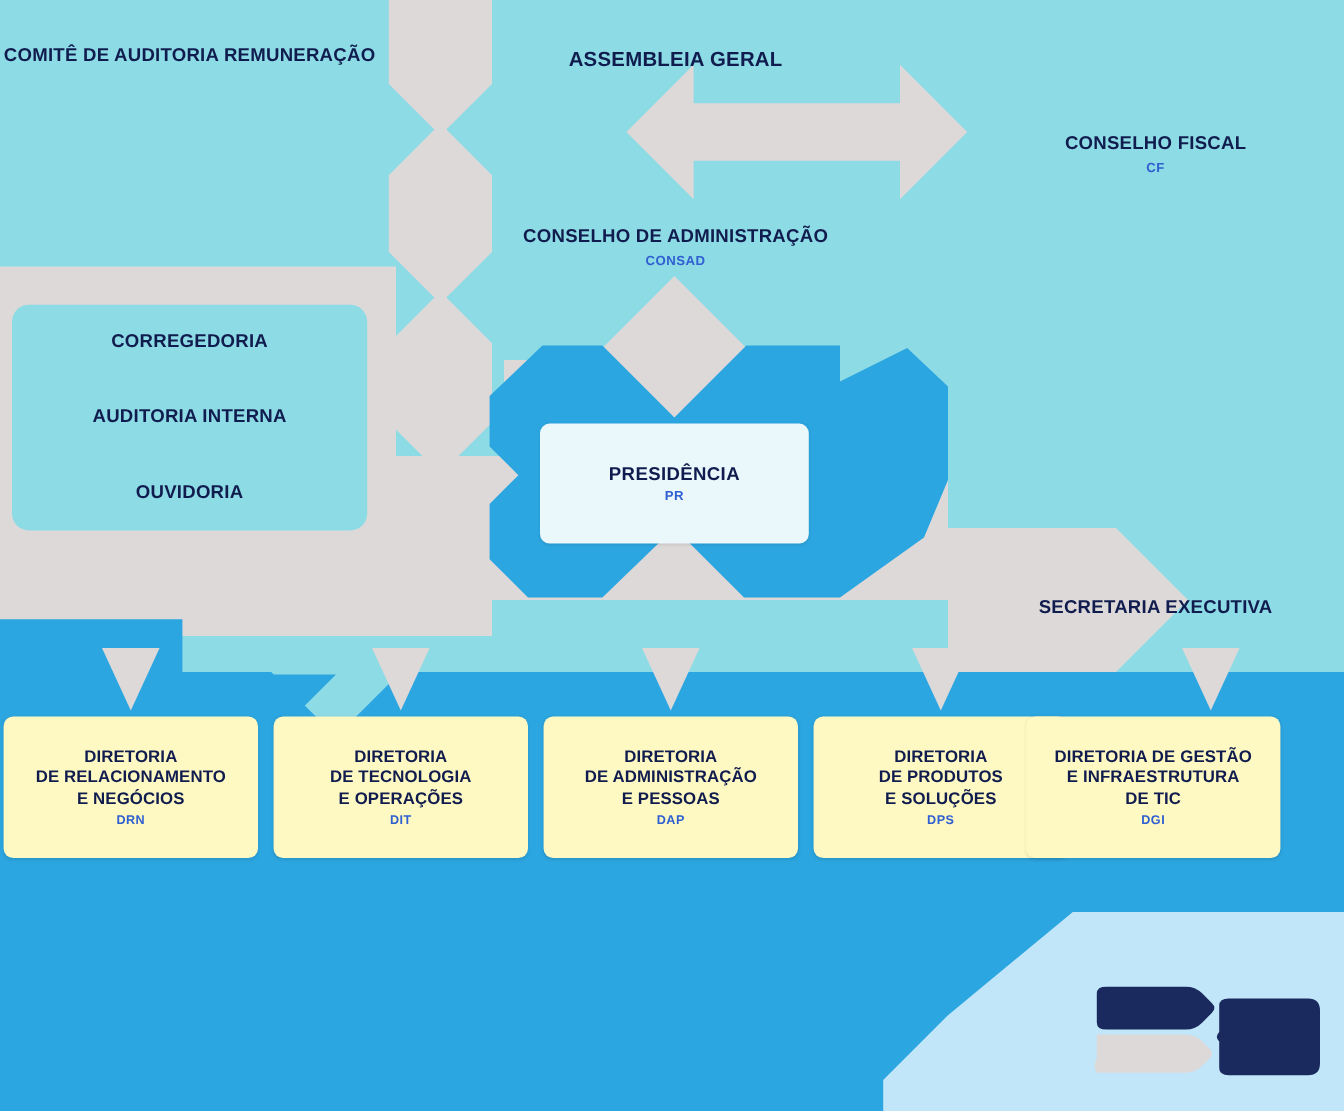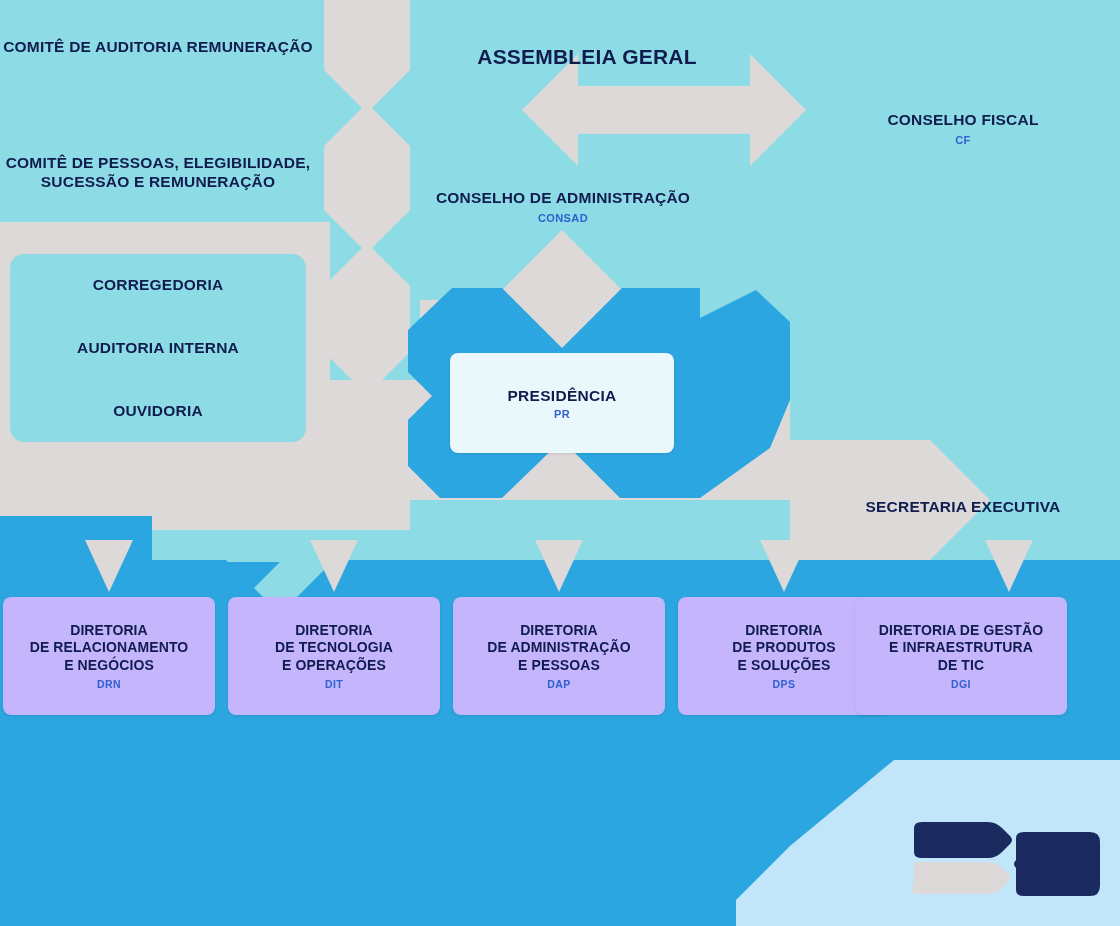--- a/index.html
+++ b/index.html
@@ -38,21 +38,21 @@
   .label .acr {
     display: block;
     color: #2f5fd0;
     font-size: 11px;
     font-weight: 700;
     letter-spacing: .4px;
     margin-top: 4px;
   }
 
   #lbl-auditoria-estatutario { left: 0px;   top: 20px;  width: 316px; font-size: 15.5px; }
-  #lbl-assembleia            { left: 444px; top: 20px;  width: 286px; font-size: 21px; }
+  #lbl-assembleia            { left: 420px; top: 20px;  width: 286px; font-size: 17px; }
   #lbl-conselho-fiscal       { left: 820px; top: 93px;  width: 286px; font-size: 15.5px; }
   #lbl-comite-pessoas        { left: 0px;   top: 136px; width: 316px; font-size: 15.5px; }
   #lbl-consad                { left: 420px; top: 171px; width: 286px; font-size: 15.5px; }
   #lbl-secretaria-exec       { left: 820px; top: 480px; width: 286px; font-size: 15.5px; }
 
   
   #panel-controles {
     position: absolute;
     left: 10px;
     top: 254px;
@@ -109,21 +109,21 @@
     left: 0px;
     top: 597px;
     width: 1120px;
     height: 118px;
   }
   .dir-card {
     position: absolute;
     top: 0;
     width: 212px;
     height: 118px;
-    background: #c4b5fd;
+    background: #fef9c3;
     border-radius: 8px;
     box-shadow: 0 1px 3px rgba(0,0,0,.10);
     display: flex;
     flex-direction: column;
     justify-content: center;
     align-items: center;
     box-sizing: border-box;
     padding: 0 6px;
   }
   .dir-card .dir-title {
@@ -263,24 +263,20 @@
 
   <div class="label" id="lbl-assembleia">
     <span>ASSEMBLEIA GERAL</span>
   </div>
 
   <div class="label" id="lbl-conselho-fiscal">
     <span>CONSELHO FISCAL</span>
     <span class="acr">CF</span>
   </div>
 
-  <div class="label" id="lbl-comite-pessoas">
-    <span>COMITÊ DE PESSOAS, ELEGIBILIDADE,
-SUCESSÃO E REMUNERAÇÃO</span>
-  </div>
 
   <div class="label" id="lbl-consad">
     <span>CONSELHO DE ADMINISTRAÇÃO</span>
     <span class="acr">CONSAD</span>
   </div>
 
   <div class="label" id="lbl-secretaria-exec">
     <span>SECRETARIA EXECUTIVA</span>
   </div>
 

